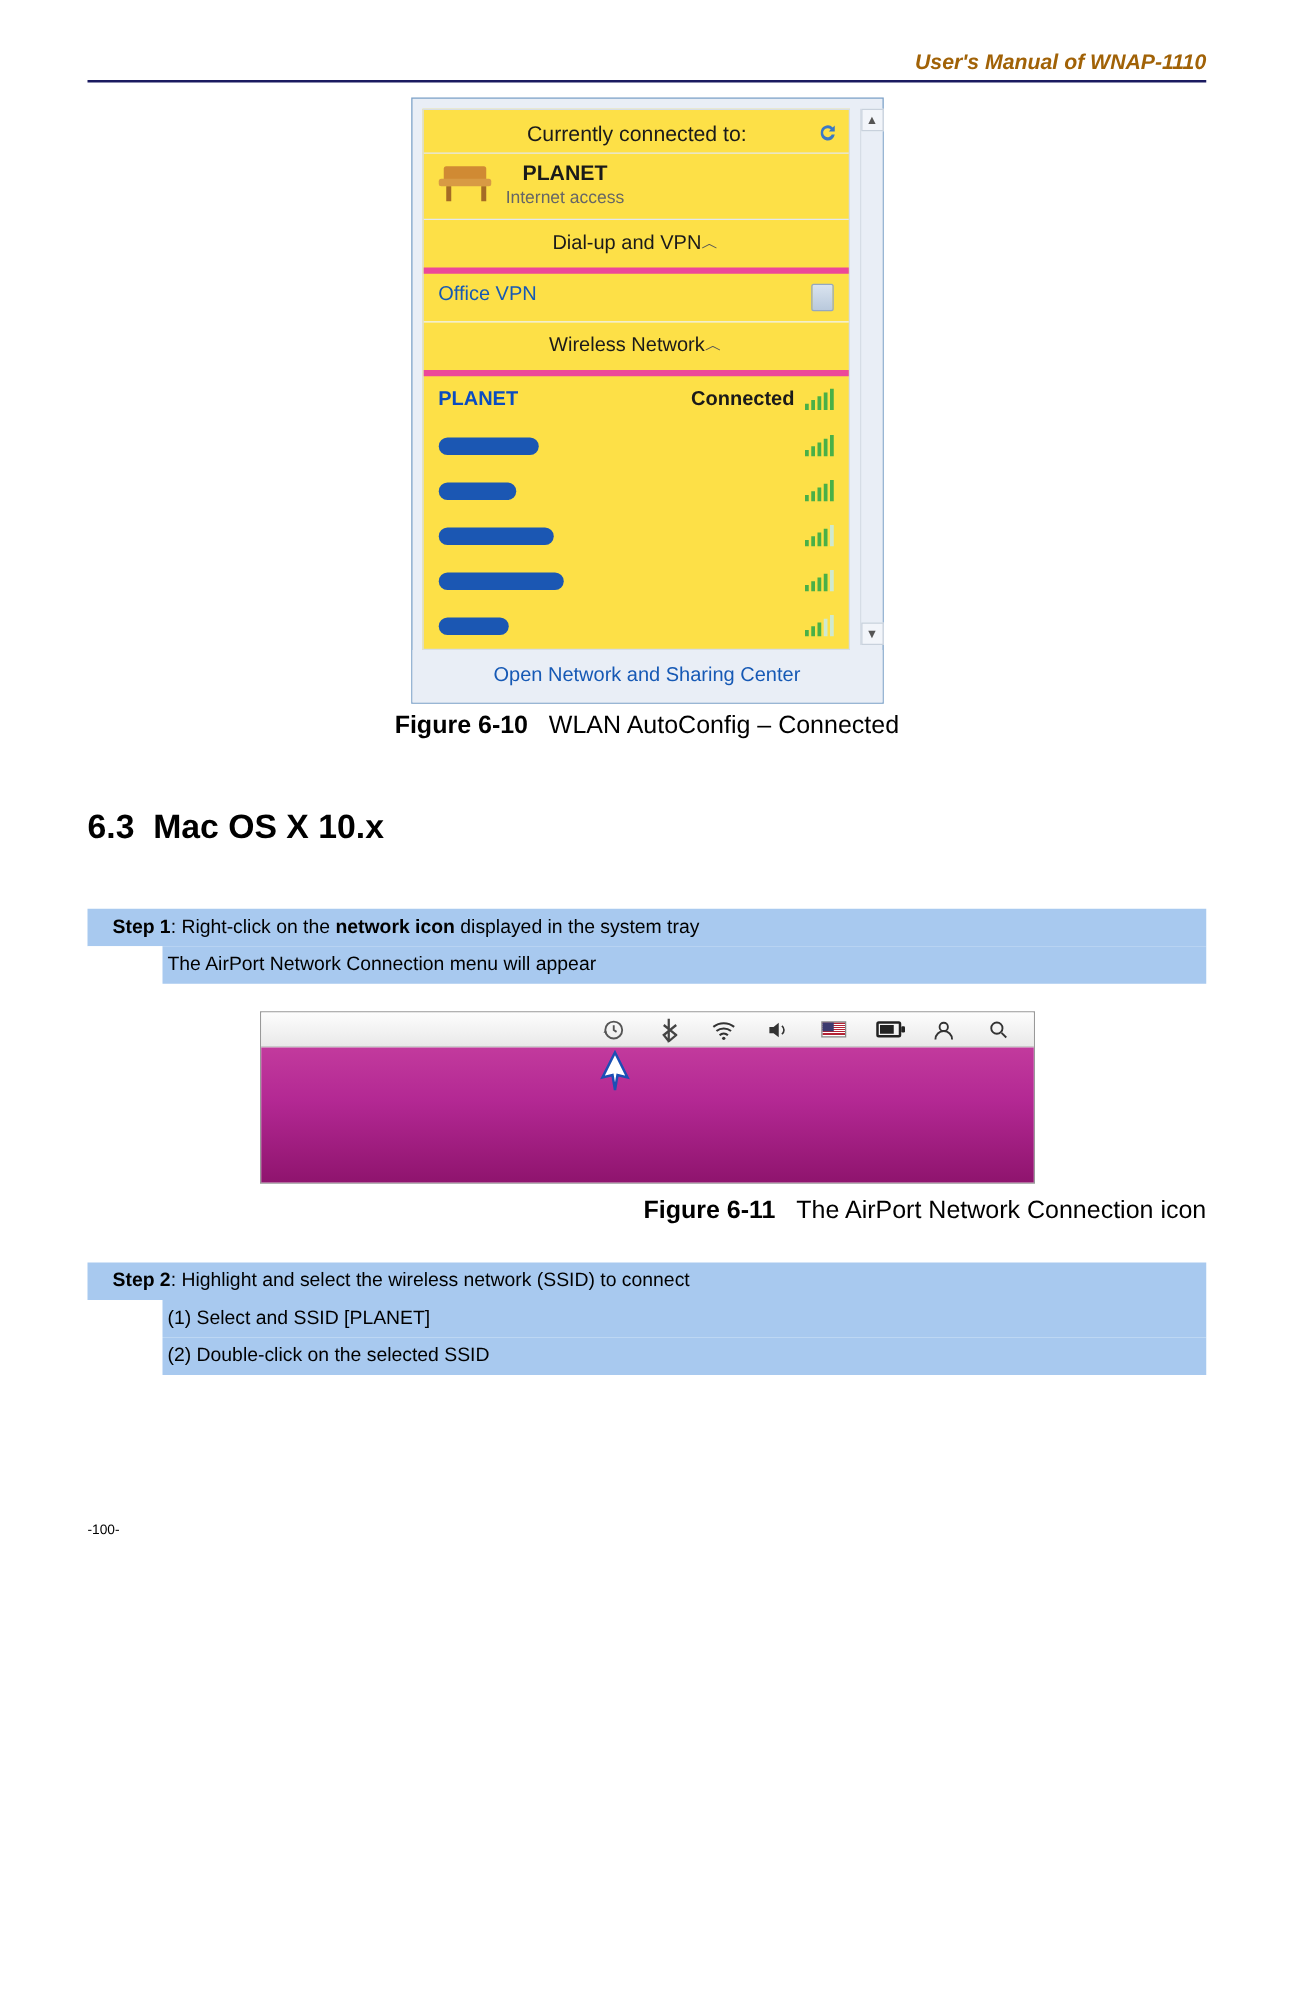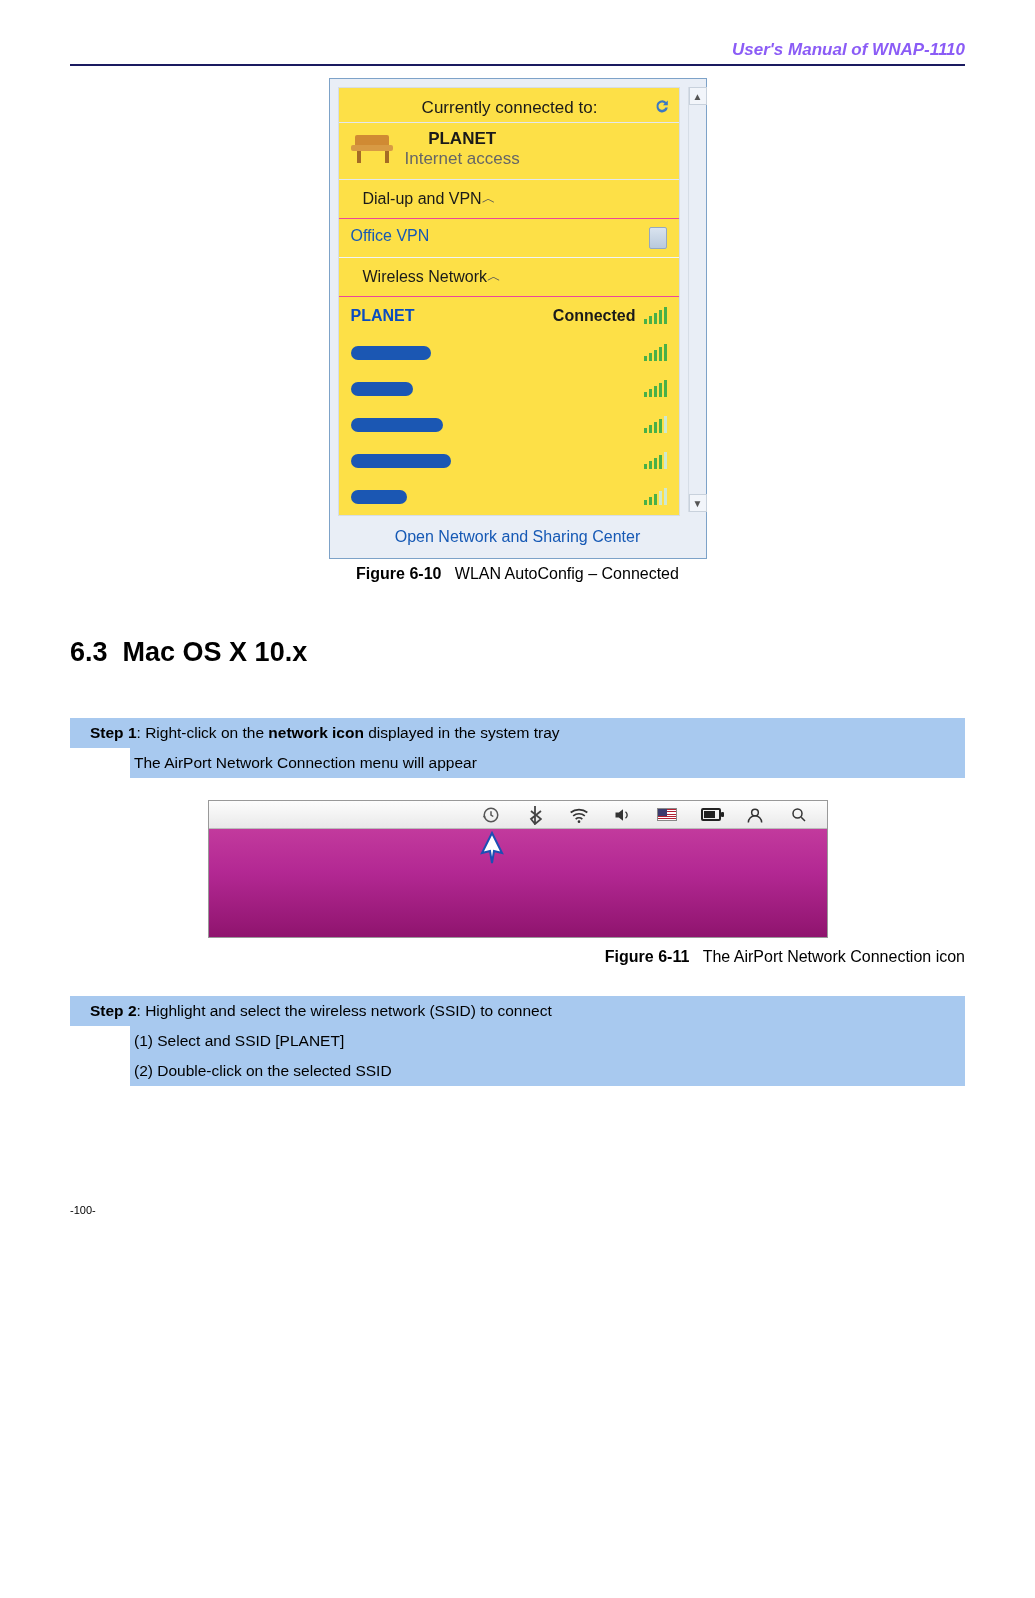--- a/index.html
+++ b/index.html
@@ -1,21 +1,21 @@
 <!DOCTYPE html>
 <html><head>
 <meta charset="utf-8">
 <style>
   * { box-sizing: border-box; margin: 0; padding: 0; }
   body { font-family: Arial, Helvetica, sans-serif; background: #fff; color: #000; width: 1035px; }
   .page { padding: 40px 70px 20px 70px; }
-  .header { text-align: right; color: #8b5cf6; font-weight: bold; font-style: italic; font-size: 17px; margin-bottom: 4px; }
+  .header { text-align: right; color: #a16207; font-weight: bold; font-style: italic; font-size: 17px; margin-bottom: 4px; }
   .hr { border-top: 2px solid #1a1a60; margin-bottom: 12px; }
   .fig-wrap { text-align: center; margin: 0 auto; }
-  .caption { text-align: center; font-size: 16px; margin-top: 6px; }
+  .caption { text-align: center; font-size: 20px; margin-top: 6px; }
   .caption b { font-weight: bold; }
   .section-head { font-weight: bold; font-size: 27px; margin-top: 54px; margin-bottom: 50px; }
 
   
   .step-table { width: 100%; border-collapse: collapse; margin-bottom: 14px; }
   .step-table td { font-size: 15.5px; padding: 6px 4px 6px 4px; }
   .step-row1 td { background: #a8c9ef; padding-left: 20px; }
   .step-row2 td.lead { width: 60px; background: #fff; }
   .step-row2 td.body { background: #a8c9ef; }
   .step-b { font-weight: bold; }
@@ -25,22 +25,22 @@
   .flyout-inner { margin: 8px 8px 0 8px; background: #fde047; border: 1px solid #d6dde6; }
   .fly-header { padding: 10px 10px 4px 12px; border-bottom: 1px solid #e3e8ee; position: relative; }
   .fly-header .title { font-size: 17px; }
   .fly-conn { display:flex; align-items:center; padding: 6px 12px 10px 12px; border-bottom: 1px solid #e3e8ee; }
   .bench-icon { width: 44px; height: 32px; margin-right: 10px; position: relative; }
   .bench-icon .back { position:absolute; left:4px; top:2px; width:34px; height:12px; background:#d08a33; border-radius:2px; }
   .bench-icon .seat { position:absolute; left:0; top:12px; width:42px; height:6px; background:#d89a44; border-radius:2px; }
   .bench-icon .leg1,.bench-icon .leg2 { position:absolute; top:18px; width:4px; height:12px; background:#a56b25;}
   .bench-icon .leg1{left:6px;} .bench-icon .leg2{right:6px;}
   .fly-conn .net-name { font-weight:bold; font-size:17px; }
-  .fly-conn .net-sub { color:#666; font-size:17px; }
-  .fly-section { padding: 10px 24px; border-bottom: 1px solid #ec4899; display:flex; justify-content:flex-start; align-items:center; }
+  .fly-conn .net-sub { color:#666; font-size:14px; }
+  .fly-section { padding: 10px 12px; border-bottom: 5px solid #ec4899; display:flex; justify-content:center; align-items:center; }
   .chev { font-size: 14px; color:#555; }
   .fly-item { padding: 8px 12px; display:flex; justify-content:space-between; align-items:flex-start; border-bottom: 1px solid #f0f3f7; }
   .fly-item.vpn { color:#1659b5; }
   .net-row { padding: 10px 12px; display:flex; justify-content:space-between; align-items:center; }
   .net-row .left { display:flex; align-items:center; gap:8px; }
   .net-row.sel .ssid { color:#0a4cc0; font-weight:bold; }
   .signal { display:inline-flex; align-items:flex-end; gap:2px; height:16px; }
   .signal span { width:3px; background:#49b047; display:inline-block; }
   .signal .b1{height:5px;} .signal .b2{height:8px;} .signal .b3{height:11px;} .signal .b4{height:14px;} .signal .b5{height:17px;}
   .signal.med .b5{background:#cfe9cf;}

